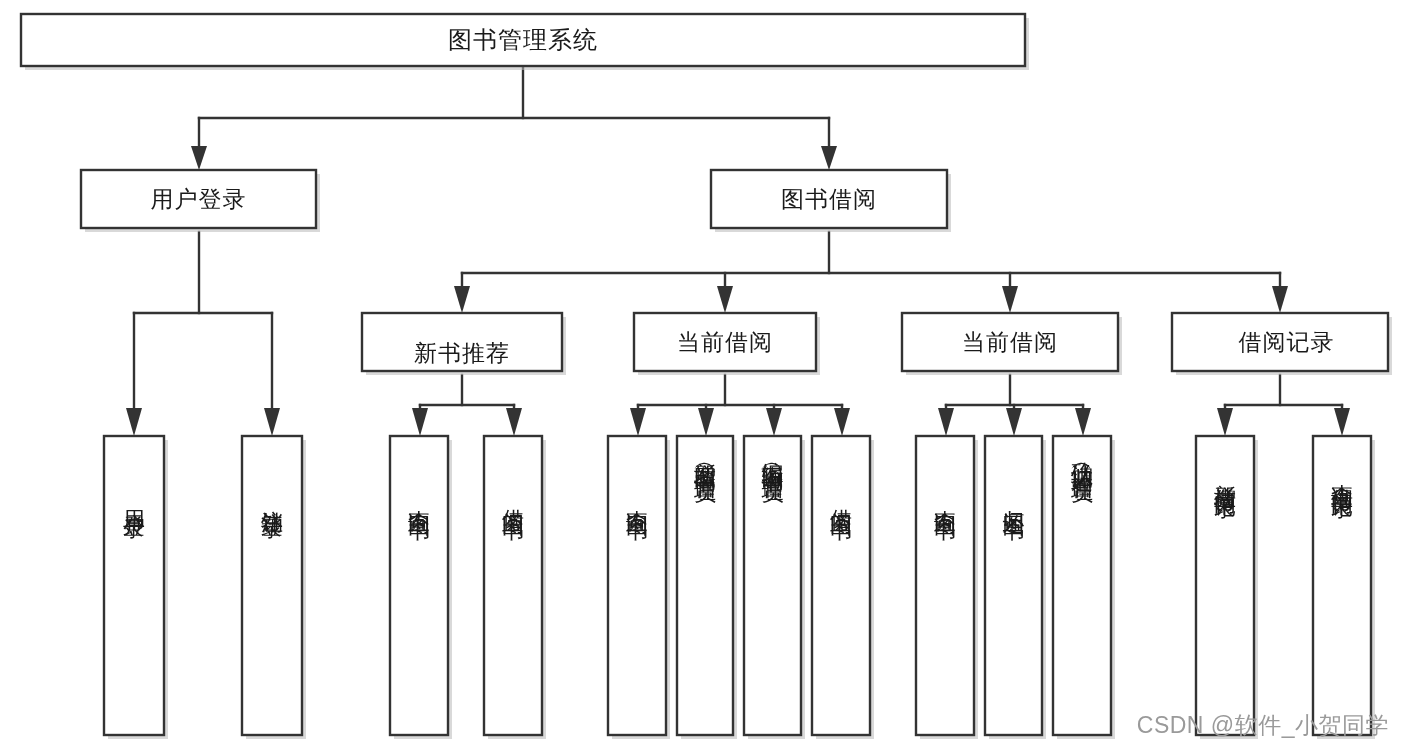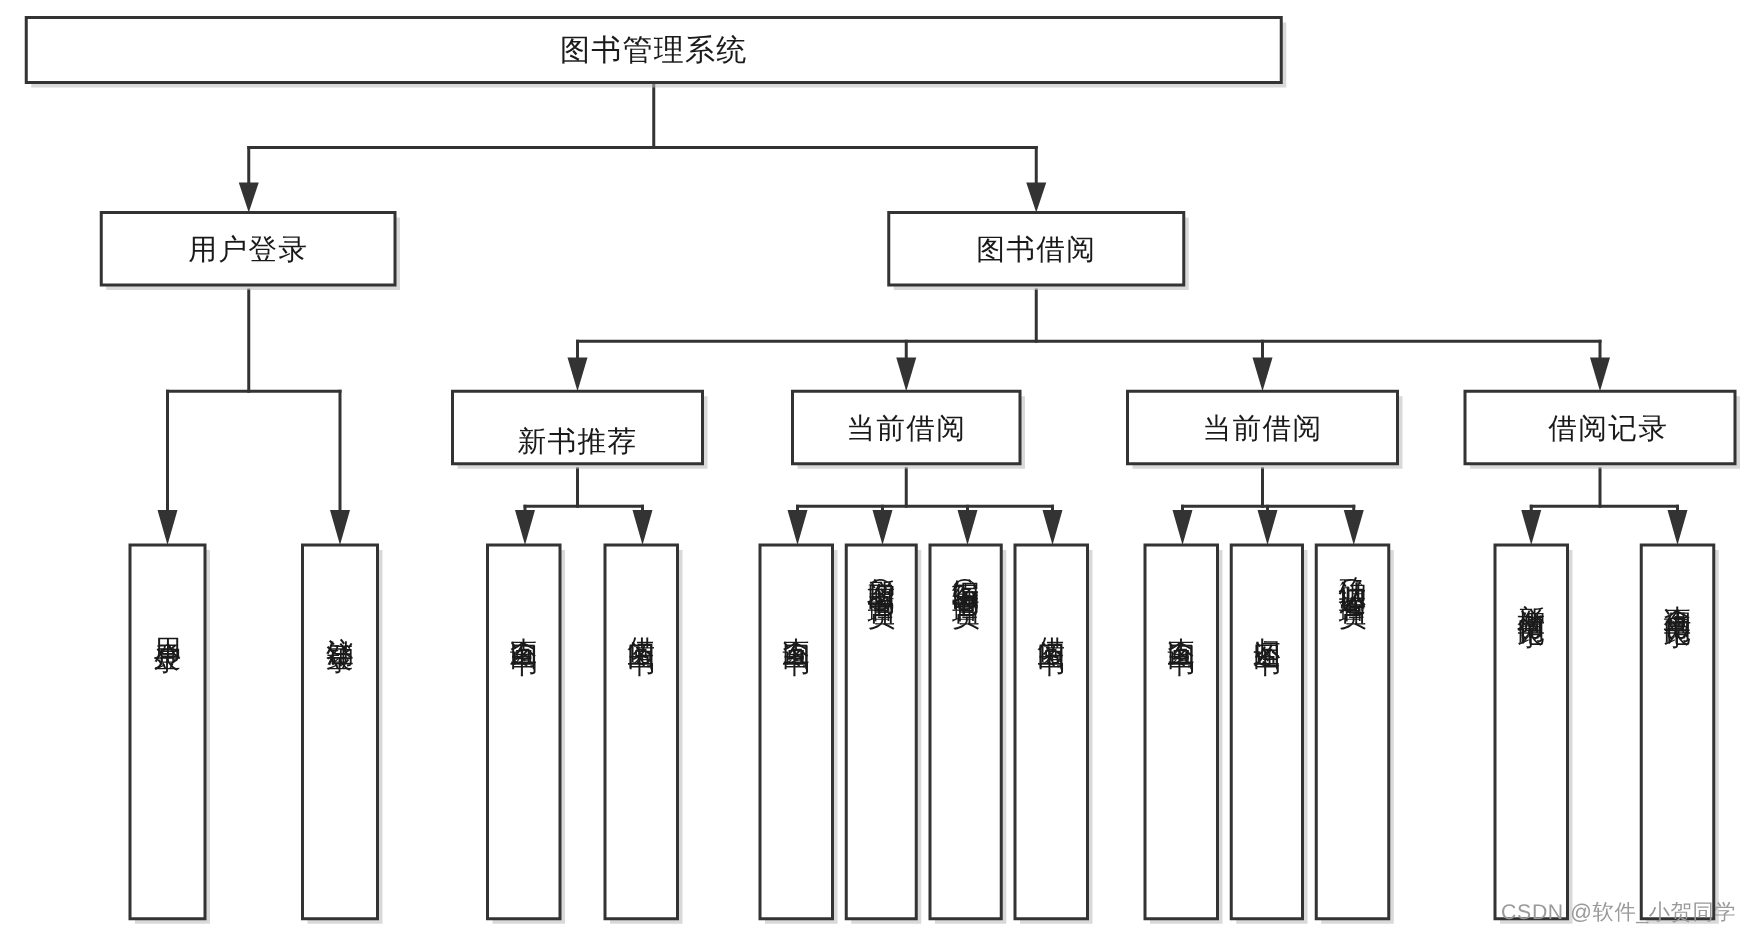--- a/index.html
+++ b/index.html
@@ -80,21 +80,21 @@
     letter-spacing: 1px;
   }
   .box-text.title {
     font-size: 24px;
   }
   #watermark {
     position: absolute;
     right: 16px;
     bottom: 6px;
     font-family: "Liberation Sans", "DejaVu Sans", sans-serif;
-    font-size: 17px;
+    font-size: 23px;
     color: #9a9a9a;
     white-space: nowrap;
     letter-spacing: 0.5px;
   }
 </style>
 </head>
 <body>
 
 <div id="diagram-root">
 

